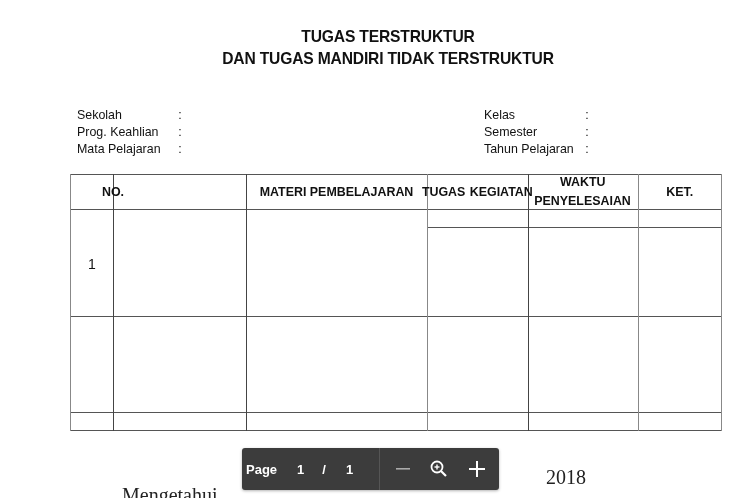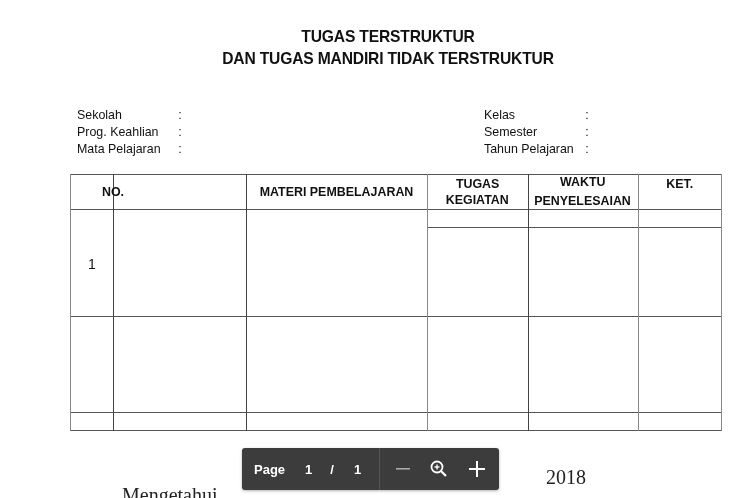--- a/index.html
+++ b/index.html
@@ -33,21 +33,21 @@
   .hcell span { display:inline-block; transform:scaleX(0.92); }
   .cell-no { position:absolute; font-size:14px; }
 
   .footer-text { position:absolute; font-family:"Liberation Serif", serif; font-size:20px; color:#222; }
 
   .toolbar {
     position:absolute; left:242px; top:448px; width:257px; height:42px;
     background:#3c3c3c; border-radius:3px; display:flex; align-items:center;
     color:#fff; font-size:13px; box-shadow:0 1px 3px rgba(0,0,0,0.3);
   }
-  .tb-page { display:flex; align-items:center; width:138px; height:100%; padding-left:12px; box-sizing:border-box; border-right:1px solid #555; }
+  .tb-page { display:flex; align-items:center; width:138px; height:100%; padding-left:4px; box-sizing:border-box; border-right:1px solid #555; }
   .tb-page span { font-weight:bold; }
   .tb-zoom { display:flex; align-items:center; flex:1; height:100%; position:relative; }
   .tb-btn { display:flex; align-items:center; justify-content:center; cursor:pointer; }
 </style>
 </head>
 <body>
 
 <div class="title t1">TUGAS TERSTRUKTUR</div>
 <div class="title t2">DAN TUGAS MANDIRI TIDAK TERSTRUKTUR</div>
 
@@ -97,29 +97,29 @@
   <div class="vl" style="left:528px;top:174px;height:257px;"></div>
   <div class="vl light" style="left:638px;top:174px;height:257px;"></div>
   <div class="vl light" style="left:721px;top:174px;height:257px;"></div>
 
   <div class="hcell" style="left:82px;top:174px;width:43px;height:35px;justify-content:flex-end;">
     <span>NO.</span>
   </div>
   <div class="hcell" style="left:246px;top:174px;width:181px;height:35px;">
     <span>MATERI PEMBELAJARAN</span>
   </div>
-  <div class="hcell" style="left:427px;top:174px;width:101px;height:35px;flex-direction:column;">
+  <div class="hcell" style="left:427px;top:174px;width:101px;height:35px;flex-direction:row;">
     <span>TUGAS</span>
     <span>KEGIATAN</span>
   </div>
   <div class="hcell" style="left:528px;top:174px;width:110px;height:35px;flex-direction:column;justify-content:space-between;">
     <span>WAKTU</span>
     <span>PENYELESAIAN</span>
   </div>
-  <div class="hcell" style="left:638px;top:166px;width:83px;height:35px;">
+  <div class="hcell" style="left:638px;top:174px;width:83px;height:35px;">
     <span>KET.</span>
   </div>
 
   <div class="cell-no" style="left:88px;top:256px;">1</div>
 </div>
 
 <div class="footer-text" style="left:440px;top:466px;">Yarub,</div>
 <div class="footer-text" style="left:546px;top:466px;">2018</div>
 <div class="footer-text" style="left:122px;top:484px;">Mengetahui</div>
 

